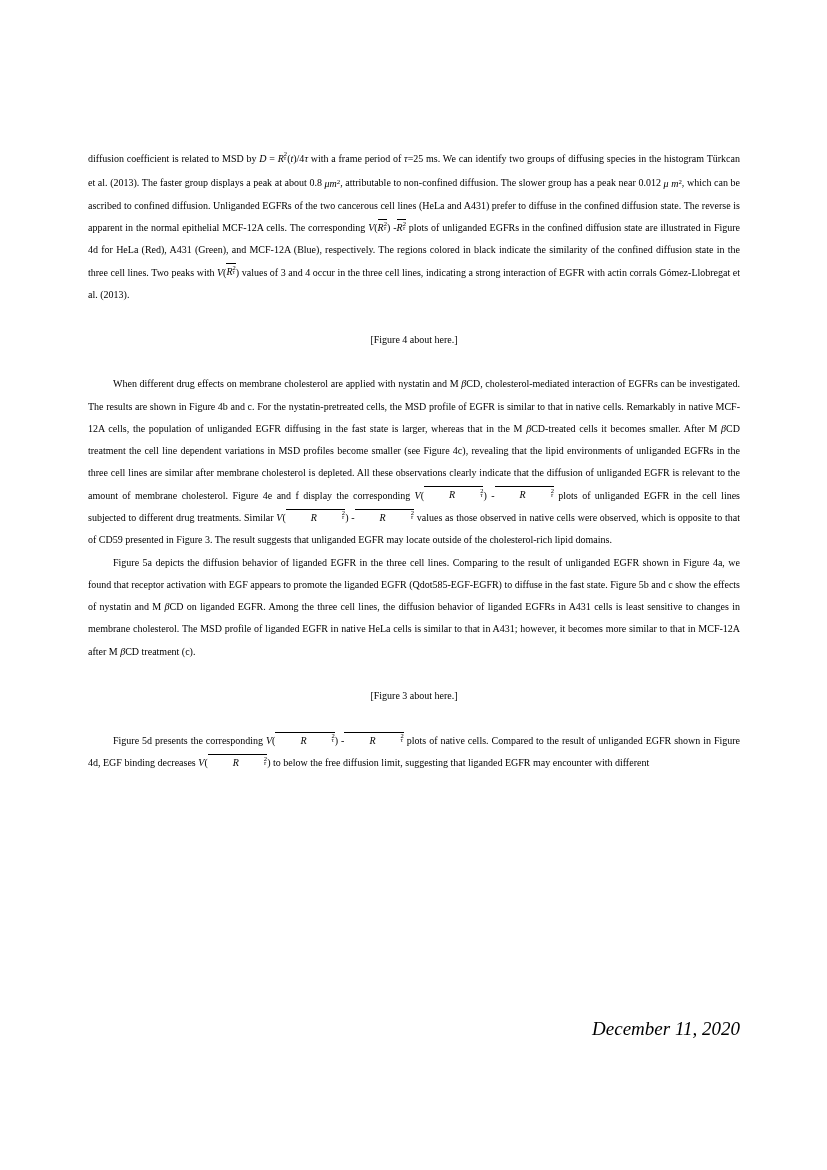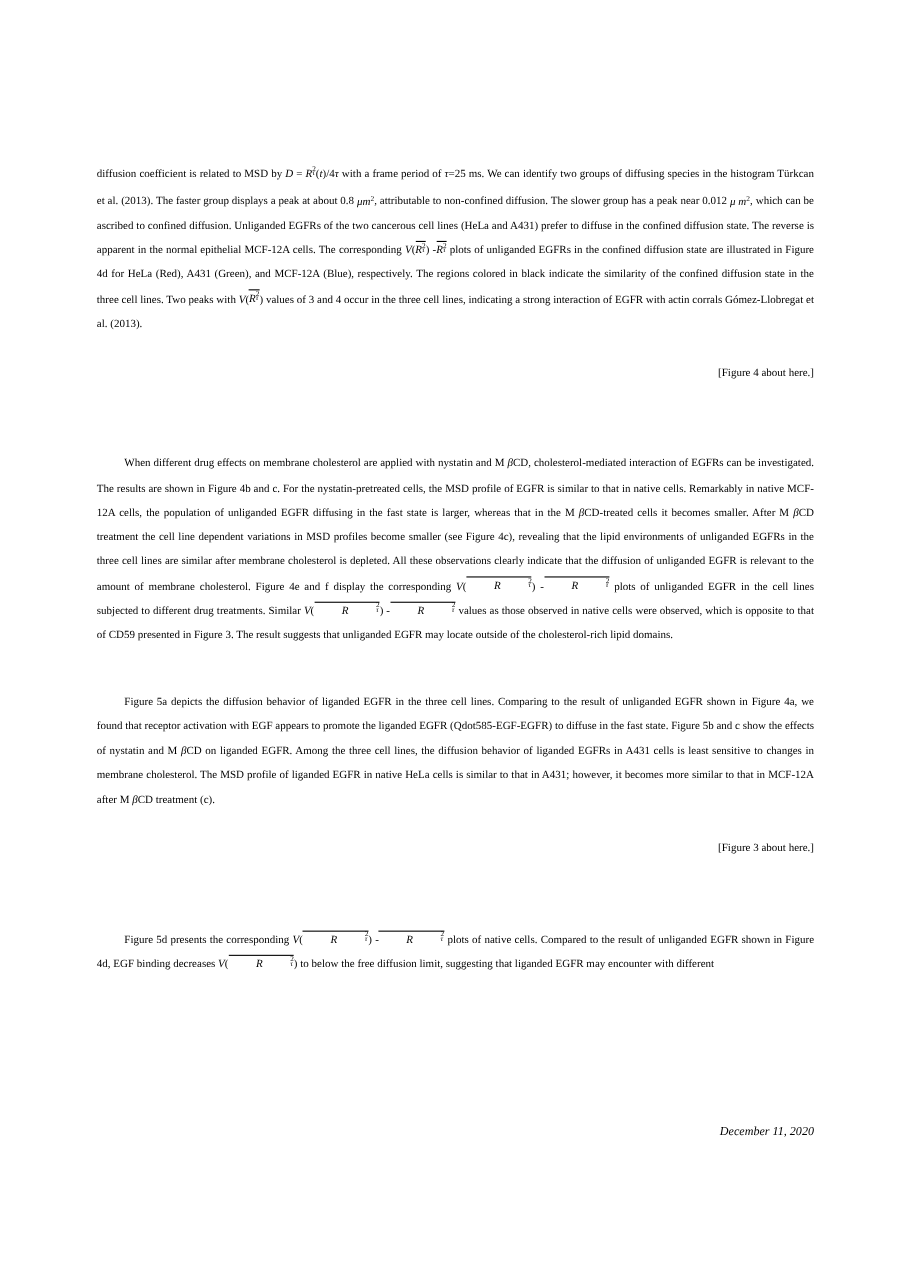--- a/index.html
+++ b/index.html
@@ -24,27 +24,26 @@
   p {
     margin: 0;
     font-size: 10px;
     line-height: 22.3px;
     text-align: justify;
     text-justify: inter-word;
     hyphens: manual;
   }
   p.indent {
     text-indent: 25px;
-    margin-top: 38px;
   }
   p.noindent {
     text-indent: 0;
   }
   p.center {
-    text-align: right;
+    text-align: center;
     text-indent: 0;
   }
   .gap-fig {
     height: 22.3px;
   }
   
   .math {
     font-family: "Liberation Serif", "DejaVu Serif", serif;
     font-style: italic;
     white-space: nowrap;
@@ -74,21 +73,21 @@
     padding-top: 0px;
     line-height: 1.02;
   }
   .footer {
     position: absolute;
     left: 88px;
     top: 1019px;
     width: 652px;
     text-align: right;
     font-style: italic;
-    font-size: 11px;
+    font-size: 19px;
     line-height: 20px;
   }
 </style>
 </head>
 <body>
 
 <div id="page">
 
   <p class="noindent"><span>diffusion coefficient is related to MSD by </span><span class="math"><span class="mi">D</span> <span class="mup">=</span> <span class="mi">R</span><span class="supsub"><span class="u">2</span><span class="l">τ</span></span><span class="mup">(</span><span class="mi">t</span><span class="mup">)/4</span><span class="mi">τ</span></span><span> with a frame period of </span><span class="math"><span class="mi">τ</span><span class="mup">=25 ms</span></span><span>. We can identify two groups of diffusing species in the histogram Türkcan et al. (2013). The faster group displays a peak at about 0.8 </span><span class="math"><span class="mi">μm</span><span class="sup">2</span></span><span>, attributable to non-confined diffusion. The slower group has a peak near 0.012 </span><span class="math"><span class="mi">μ</span> <span class="mi">m</span><span class="sup">2</span></span><span>, which can be ascribed to confined diffusion. Unliganded EGFRs of the two cancerous cell lines (HeLa and A431) prefer to diffuse in the confined diffusion state. The reverse is apparent in the normal epithelial MCF-12A cells. The corresponding </span><span class="math"><span class="mi">V</span><span class="mup">(</span><span class="ovl"><span class="mi">R</span><span class="supsub"><span class="u">2</span><span class="l">τ</span></span></span><span class="mup">)</span> <span class="mup">-</span><span class="ovl"><span class="mi">R</span><span class="supsub"><span class="u">2</span><span class="l">τ</span></span></span></span><span> plots of unliganded EGFRs in the confined diffusion state are illustrated in Figure 4d for HeLa (Red), A431 (Green), and MCF-12A (Blue), respectively. The regions colored in black indicate the similarity of the confined diffusion state in the three cell lines. Two peaks with </span><span class="math"><span class="mi">V</span><span class="mup">(</span><span class="ovl"><span class="mi">R</span><span class="supsub"><span class="u">2</span><span class="l">τ</span></span></span><span class="mup">)</span></span><span> values of 3 and 4 occur in the three cell lines, indicating a strong interaction of EGFR with actin corrals Gómez-Llobregat et al. (2013).</span></p>
 

